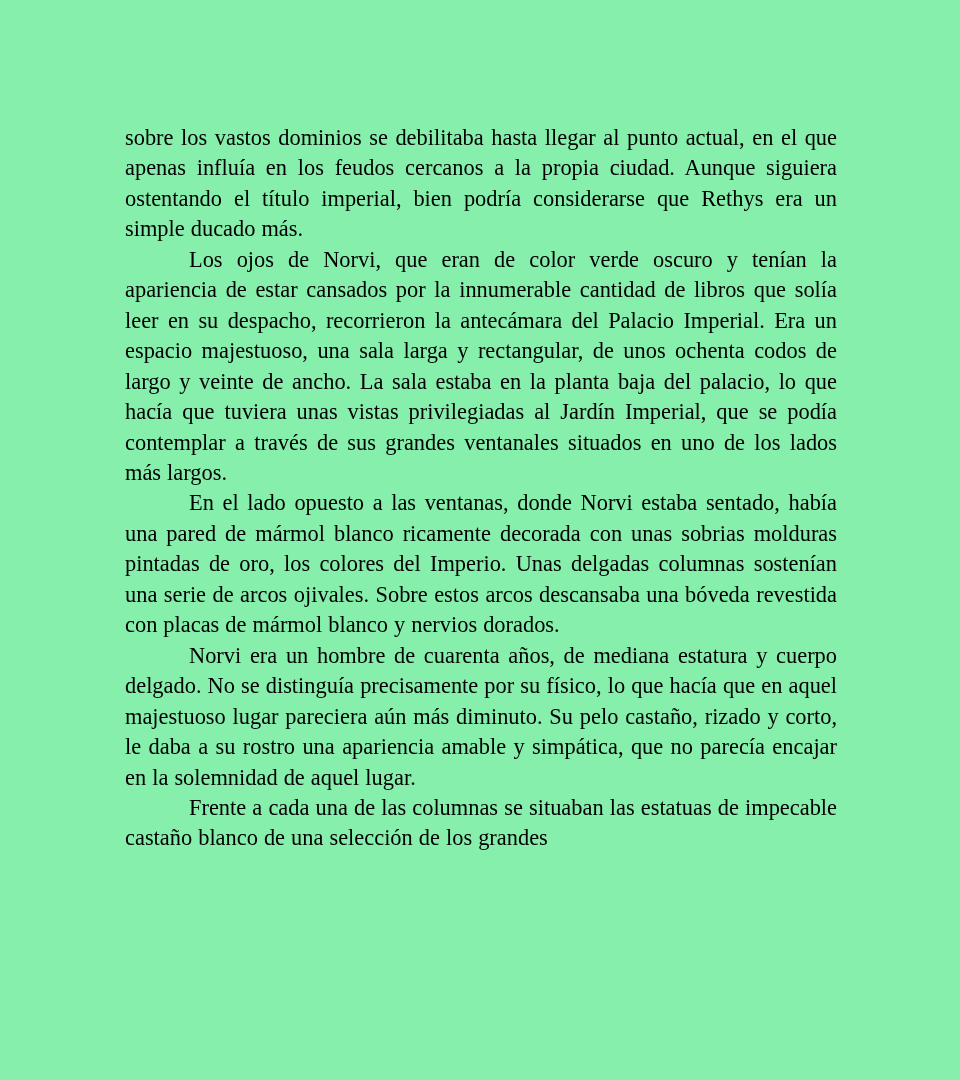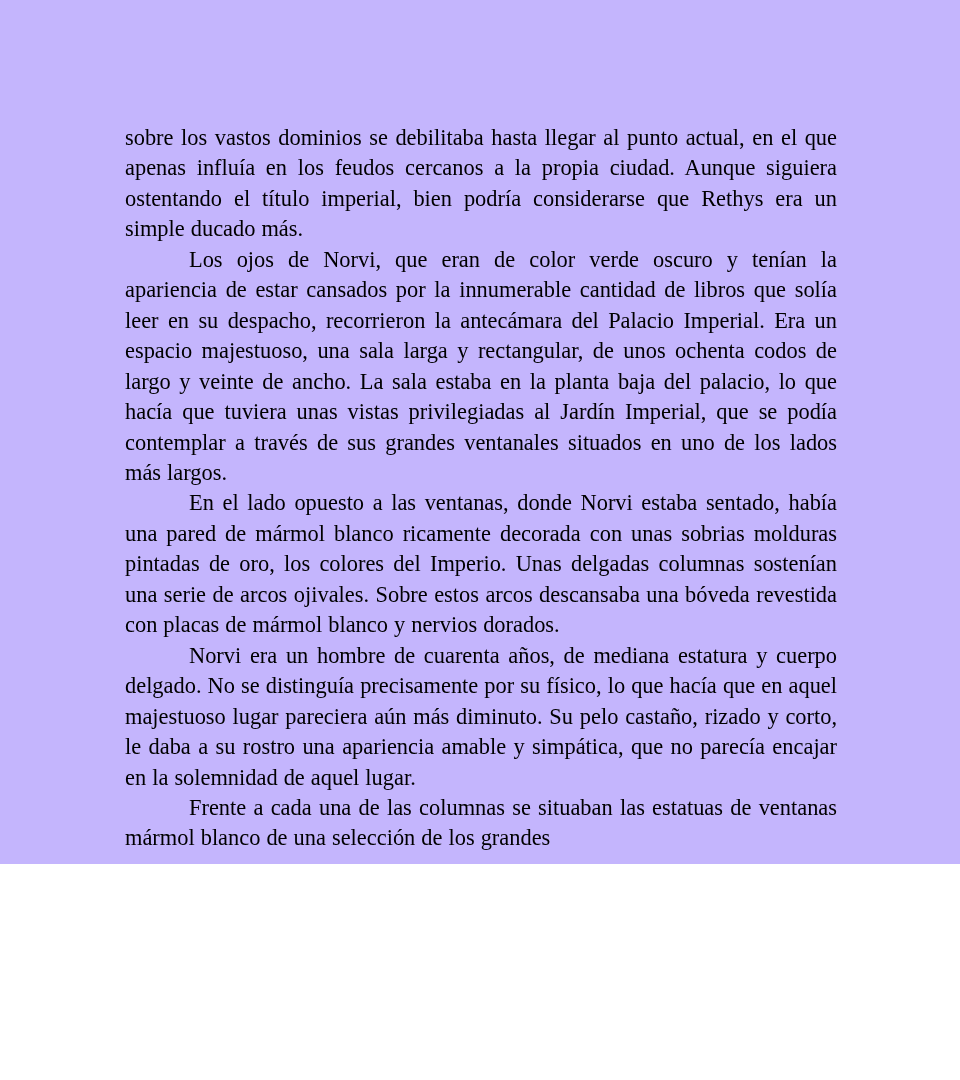--- a/index.html
+++ b/index.html
@@ -3,22 +3,22 @@
 <meta charset="utf-8">
 <style>
   html, body {
     margin: 0;
     padding: 0;
     background: #ffffff;
   }
   .page {
     position: relative;
     width: 960px;
-    height: 864px;
-    background: #c4b5fd;
+    height: 1080px;
+    background: #86efac;
     overflow: hidden;
   }
   .page-text {
     position: absolute;
     left: 125px;
     top: 123px;
     width: 712px;
     font-family: "Liberation Serif", "DejaVu Serif", serif;
     font-size: 22.4px;
     line-height: 30.45px;
@@ -41,15 +41,15 @@
 </head>
 <body>
 
 <div class="page">
   <div class="page-text">
 
   <p class="para">sobre los vastos dominios se debilitaba hasta llegar al punto actual, en el que apenas influía en los feudos cercanos a la propia ciudad. Aunque siguiera ostentando el título imperial, bien podría considerarse que Rethys era un simple ducado más.</p>
       <p class="para">Los ojos de Norvi, que eran de color verde oscuro y tenían la apariencia de estar cansados por la innumerable cantidad de libros que solía leer en su despacho, recorrieron la antecámara del Palacio Imperial. Era un espacio majestuoso, una sala larga y rectangular, de unos ochenta codos de largo y veinte de ancho. La sala estaba en la planta baja del palacio, lo que hacía que tuviera unas vistas privilegiadas al Jardín Imperial, que se podía contemplar a través de sus grandes ventanales situados en uno de los lados más largos.</p>
       <p class="para">En el lado opuesto a las ventanas, donde Norvi estaba sentado, había una pared de mármol blanco ricamente decorada con unas sobrias molduras pintadas de oro, los colores del Imperio. Unas delgadas columnas sostenían una serie de arcos ojivales. Sobre estos arcos descansaba una bóveda revestida con placas de mármol blanco y nervios dorados.</p>
       <p class="para">Norvi era un hombre de cuarenta años, de mediana estatura y cuerpo delgado. No se distinguía precisamente por su físico, lo que hacía que en aquel majestuoso lugar pareciera aún más diminuto. Su pelo castaño, rizado y corto, le daba a su rostro una apariencia amable y simpática, que no parecía encajar en la solemnidad de aquel lugar.</p>
-      <p class="para">Frente a cada una de las columnas se situaban las estatuas de ventanas mármol blanco de una selección de los grandes</p>
+      <p class="para">Frente a cada una de las columnas se situaban las estatuas de impecable castaño blanco de una selección de los grandes</p>
     </div>
 </div>
 
 </body></html>

